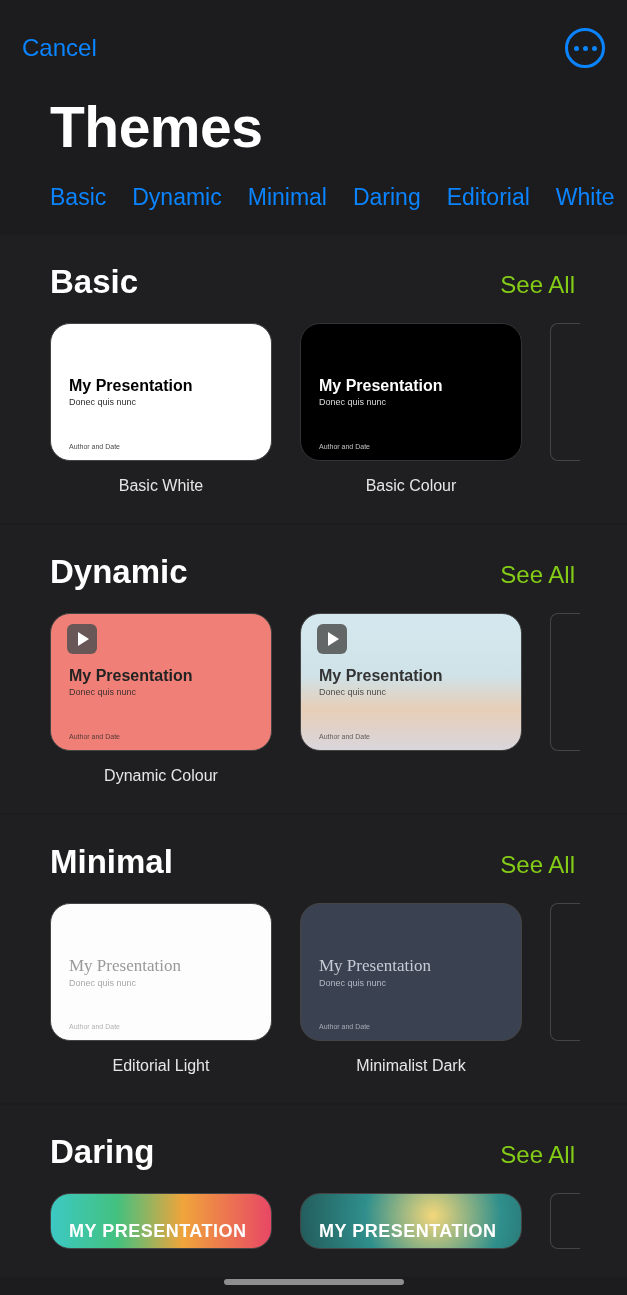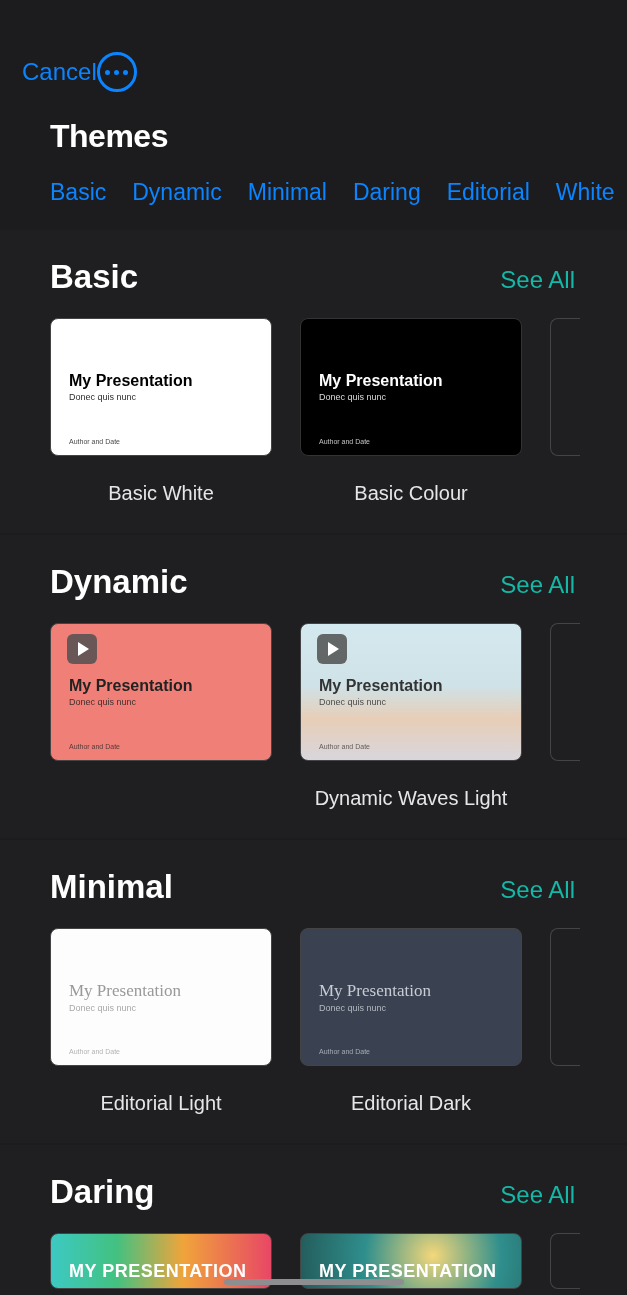--- a/index.html
+++ b/index.html
@@ -8,43 +8,43 @@
     height: 1295px;
     background: #1c1c1e;
     color: #fff;
     font-family: -apple-system, "Helvetica Neue", Helvetica, Arial, sans-serif;
     overflow: hidden;
     position: relative;
   }
   .topbar {
     display: flex;
     align-items: center;
+    justify-content: space-between;
     padding: 28px 22px 8px 22px;
-    margin-top: 24px;
   }
   .cancel {
     color: #0a84ff;
     font-size: 24px;
     font-weight: 400;
   }
   .more-btn {
     width: 40px;
     height: 40px;
     border: 3px solid #0a84ff;
     border-radius: 50%;
     display: flex;
     align-items: center;
     justify-content: center;
     gap: 4px;
   }
   .more-btn span {
     width: 5px; height: 5px; background: #0a84ff; border-radius: 50%;
   }
   .page-title {
-    font-size: 32px;
+    font-size: 57px;
     font-weight: 800;
     padding: 18px 50px 10px 50px;
     letter-spacing: -0.5px;
   }
   .tab-row {
     display: flex;
     gap: 26px;
     padding: 14px 50px 24px 50px;
     font-size: 23px;
     color: #0a84ff;
@@ -62,41 +62,41 @@
     display: flex;
     align-items: baseline;
     justify-content: space-between;
     padding: 0 52px 22px 50px;
   }
   .section-title {
     font-size: 33px;
     font-weight: 800;
   }
   .see-all {
-    color: #14b8a6;
+    color: #84cc16;
     font-size: 24px;
     font-weight: 400;
   }
   .card-row {
     display: flex;
     gap: 28px;
     padding-left: 50px;
     overflow: hidden;
   }
   .card {
     flex: 0 0 auto;
     width: 222px;
     display: flex;
     flex-direction: column;
     align-items: center;
   }
   .thumb {
     width: 222px;
     height: 138px;
-    border-radius: 8px;
+    border-radius: 20px;
     border: 1px solid #444;
     position: relative;
     overflow: hidden;
     display: flex;
     flex-direction: column;
     justify-content: center;
     padding: 0 18px;
   }
   .thumb.white { background: #fff; color: #000; }
   .thumb.black { background: #000; color: #fff; border-color: #333; }
@@ -134,22 +134,22 @@
   }
   .play-badge::after {
     content: "";
     width: 0; height: 0;
     border-left: 11px solid #fff;
     border-top: 7px solid transparent;
     border-bottom: 7px solid transparent;
     margin-left: 2px;
   }
   .card-label {
-    margin-top: 26px;
-    font-size: 20px;
+    margin-top: 16px;
+    font-size: 16px;
     color: #e6e6e8;
     text-align: center;
   }
   .peek {
     flex: 0 0 auto;
     width: 30px;
     height: 138px;
     border-radius: 8px 0 0 8px;
     border: 1px solid #444;
     border-right: none;
@@ -221,29 +221,29 @@
         <div class="see-all">See All</div>
       </div>
       <div class="card-row">
         <div class="card">
           <div class="thumb coral" style="height: 138px;">
             <div class="play-badge"></div>
             <div class="t-title">My Presentation</div>
             <div class="t-sub">Donec quis nunc</div>
             <div class="t-foot">Author and Date</div>
           </div>
+          <div class="card-label">Dynamic Colour</div>
         </div>
         <div class="card">
           <div class="thumb waves" style="height: 138px;">
             <div class="play-badge"></div>
             <div class="t-title">My Presentation</div>
             <div class="t-sub">Donec quis nunc</div>
             <div class="t-foot">Author and Date</div>
           </div>
-          <div class="card-label">Dynamic Waves Light</div>
         </div>
         <div class="peek navydark" style="height: 138px;"></div>
       </div>
     </div>
     <div class="section">
       <div class="section-header">
         <div class="section-title">Minimal</div>
         <div class="see-all">See All</div>
       </div>
       <div class="card-row">
@@ -254,21 +254,21 @@
             <div class="t-foot">Author and Date</div>
           </div>
           <div class="card-label">Editorial Light</div>
         </div>
         <div class="card">
           <div class="thumb min-dark" style="height: 138px;">
             <div class="t-title serif">My Presentation</div>
             <div class="t-sub">Donec quis nunc</div>
             <div class="t-foot">Author and Date</div>
           </div>
-          <div class="card-label">Editorial Dark</div>
+          <div class="card-label">Minimalist Dark</div>
         </div>
         <div class="peek navy" style="height: 138px;"></div>
       </div>
     </div>
     <div class="section">
       <div class="section-header">
         <div class="section-title">Daring</div>
         <div class="see-all">See All</div>
       </div>
       <div class="card-row">

